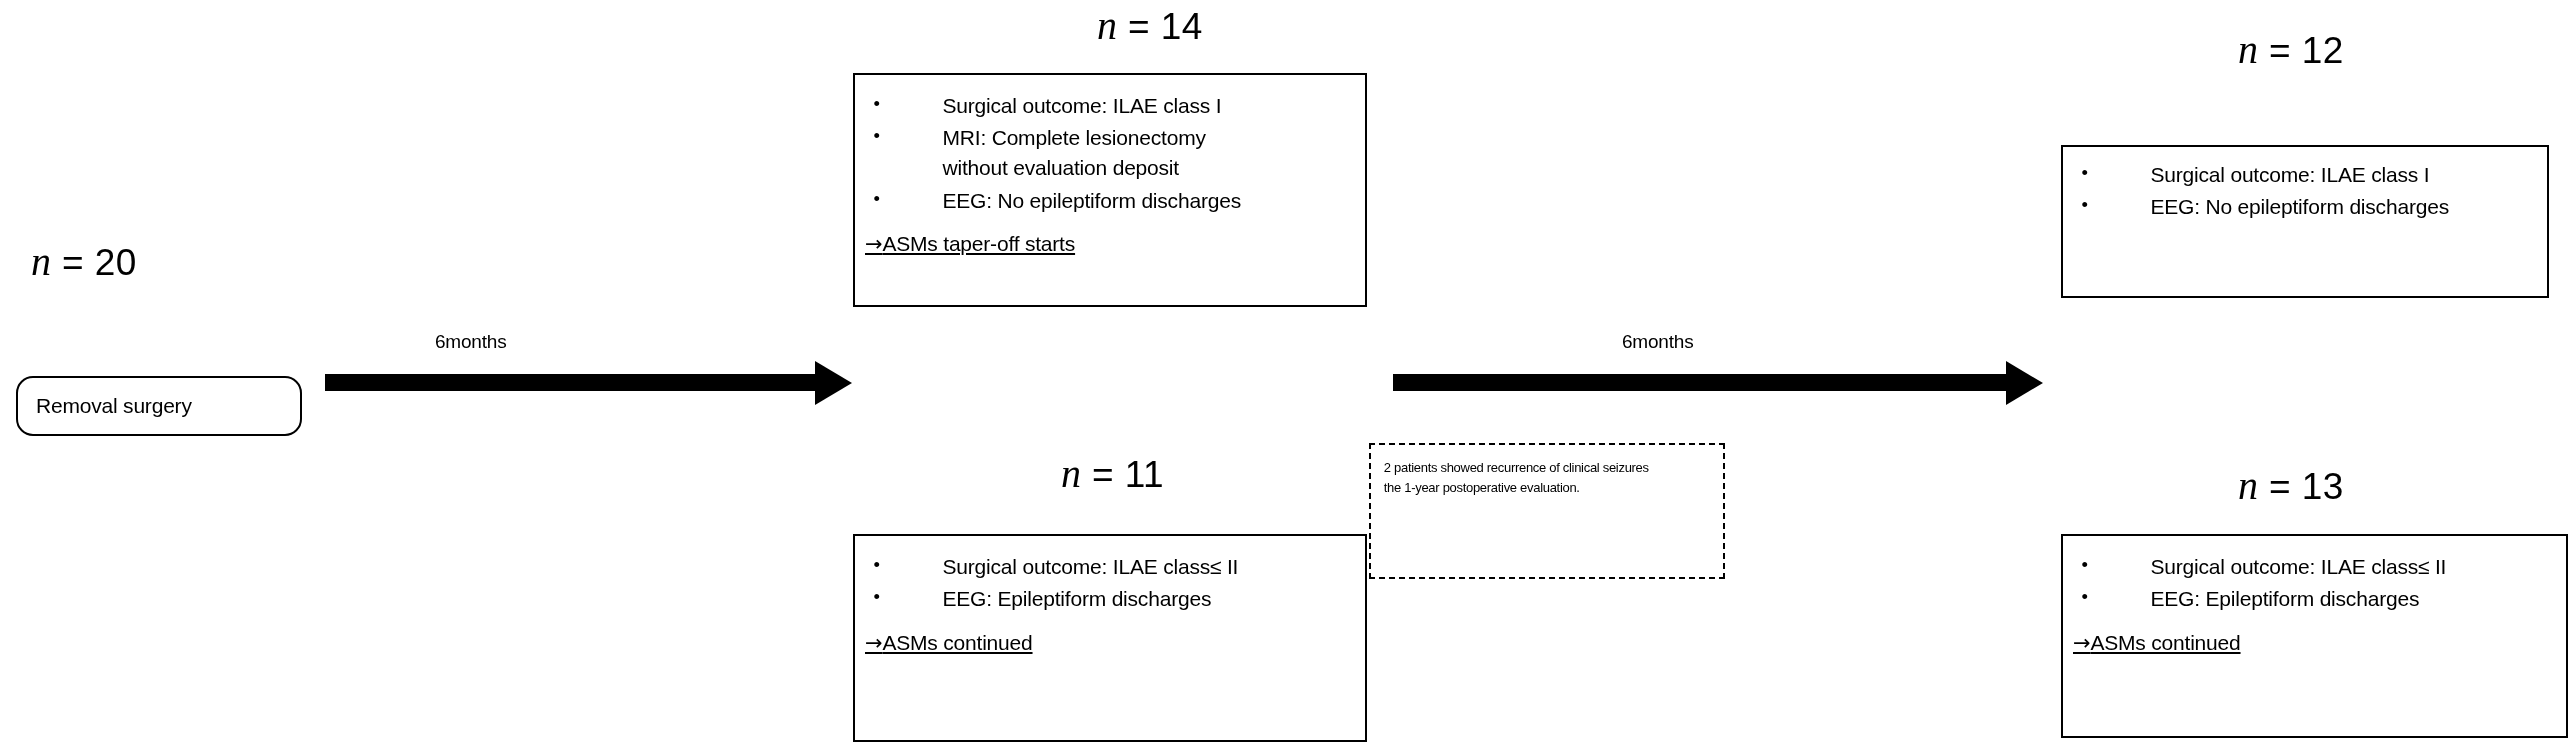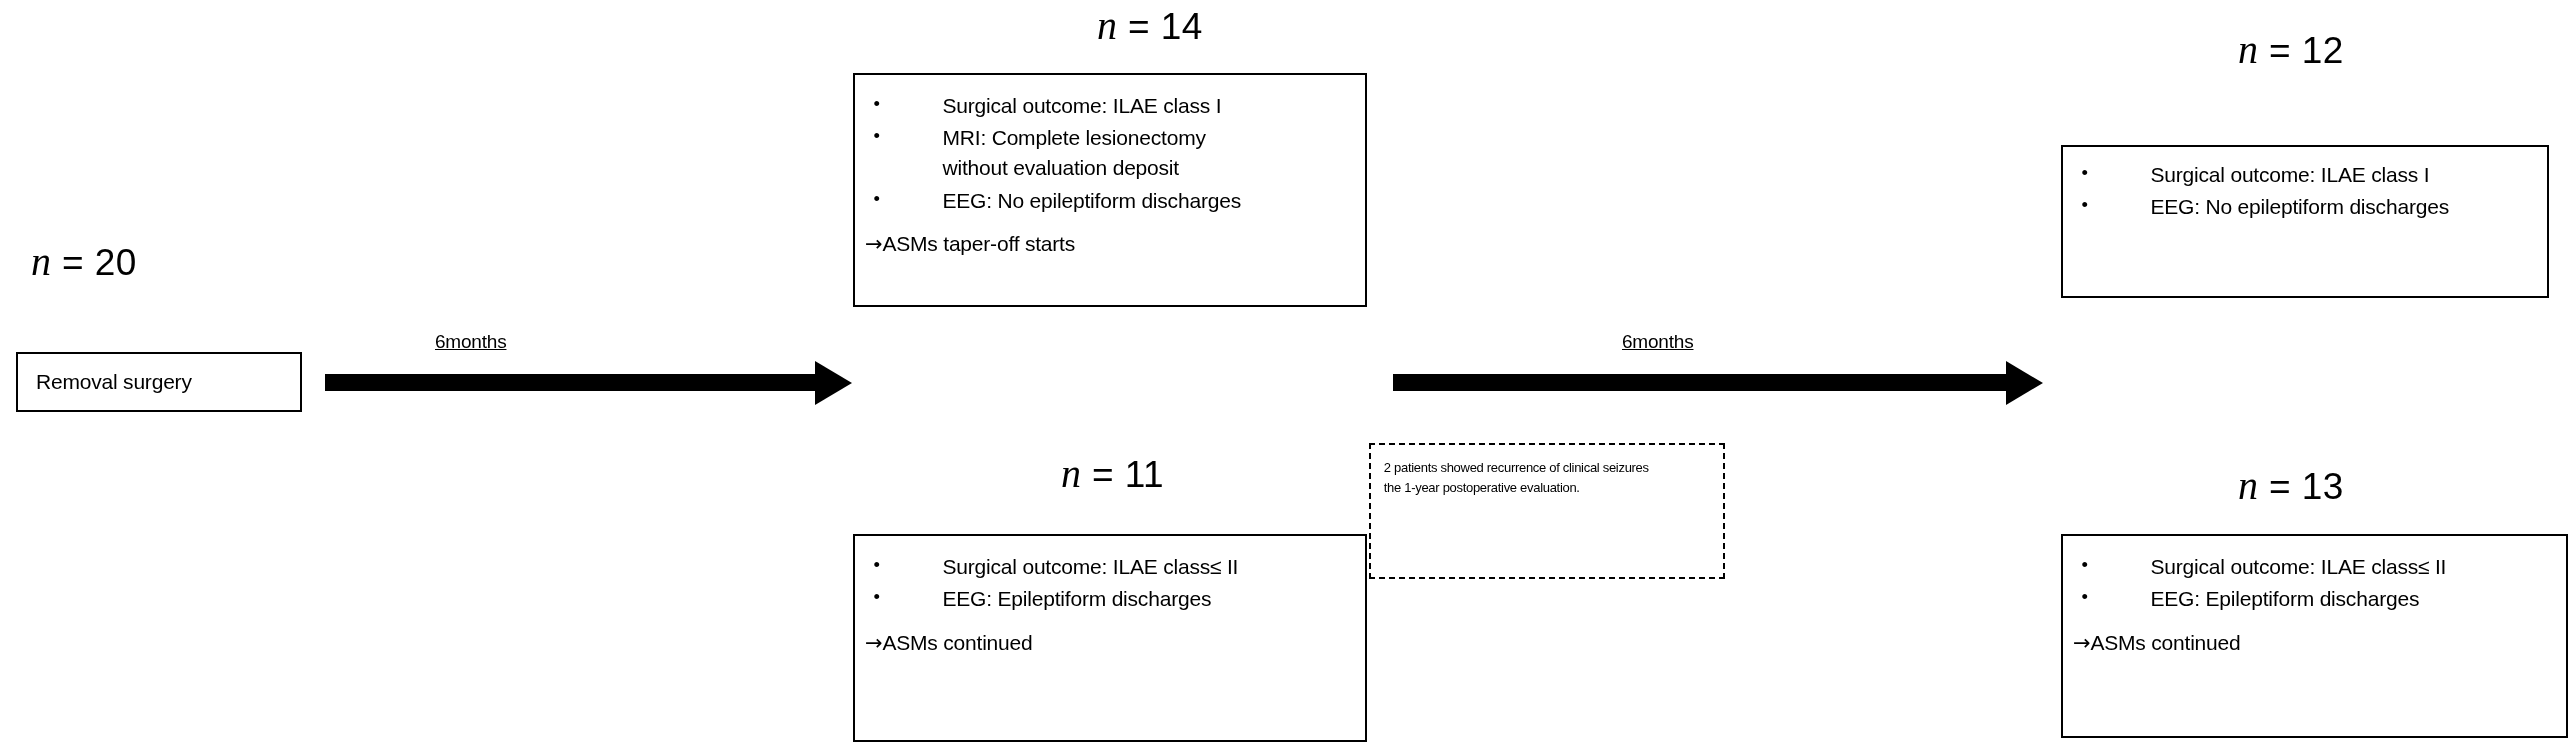--- a/index.html
+++ b/index.html
@@ -77,20 +77,21 @@
   .bullet-text {
     flex: 1 1 auto;
     margin-left: 32px;
   }
   .arrow-row {
     font-size: 21px;
     line-height: 1.42;
     letter-spacing: -0.2px;
     white-space: nowrap;
     margin-top: 14px;
+    text-decoration: underline;
   }
   .arrow-glyph {
     font-family: "DejaVu Sans", sans-serif;
     font-size: 21px;
   }
 
   
   .box-dashed {
     position: absolute;
     box-sizing: border-box;
@@ -125,33 +126,32 @@
     border-top: 22px solid transparent;
     border-bottom: 22px solid transparent;
     border-left: 37px solid #000000;
     transform: translateY(-50%);
   }
   .arrow-caption {
     position: absolute;
     font-size: 19px;
     letter-spacing: -0.2px;
     white-space: nowrap;
-    text-decoration: underline;
   }
 </style>
 </head>
 <body>
 
 <div id="canvas">
 
   <div class="n-label" style="left:31px; top:242px;">
     <span class="ital">n</span><span> = </span><span>20</span>
   </div>
 
-  <div class="box box-simple" style="left:15.6px; top:352px; width:286px; height:60px;">
+  <div class="box box-simple" style="left:15.6px; top:376px; width:286px; height:60px;border-radius:17px;">
     <span class="txt">Removal surgery</span>
   </div>
 
   <div class="arrow-caption" style="left:435px; top:331px;">6months</div>
   <div class="arrow" style="left:325px; top:374px; width:526px;">
     <div class="shaft" style="width:497px;"></div>
     <div class="head" style="left:490px;"></div>
   </div>
 
   <div class="n-label" style="left:1061px; top:6.4px;margin-left:36px;">

